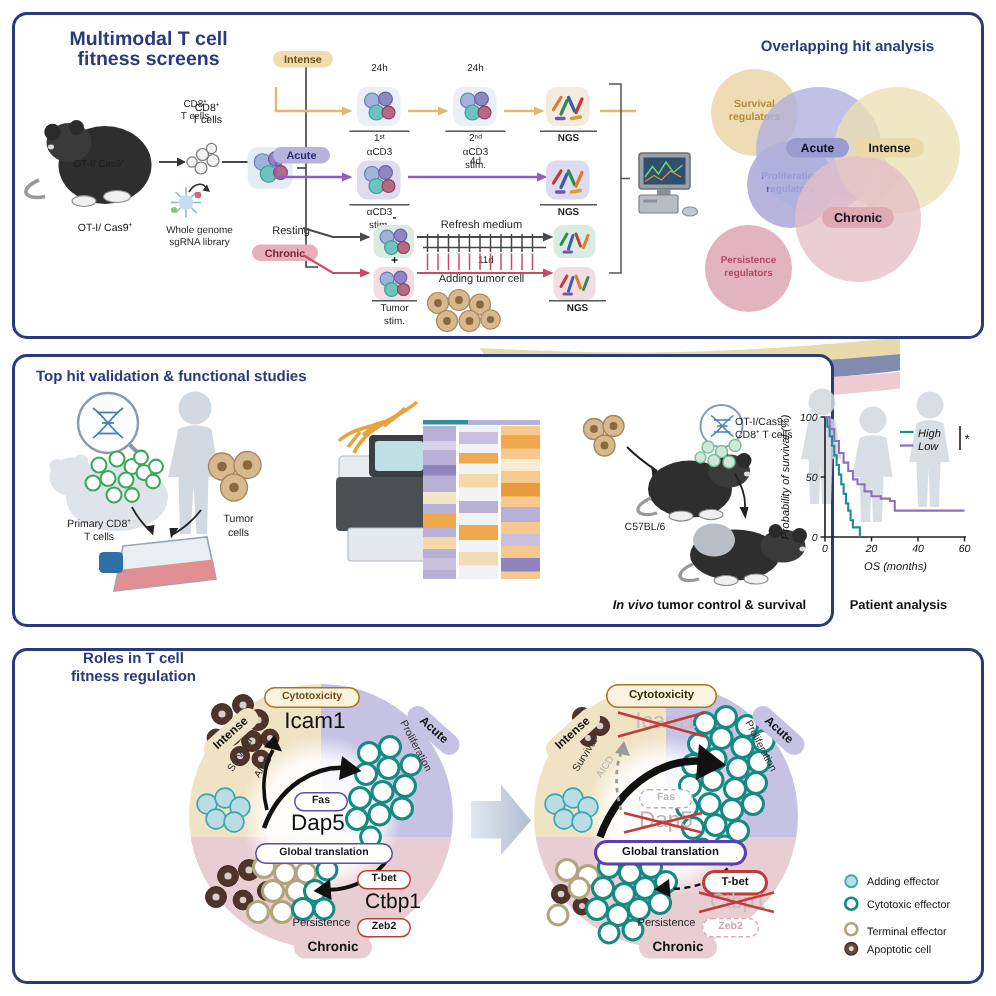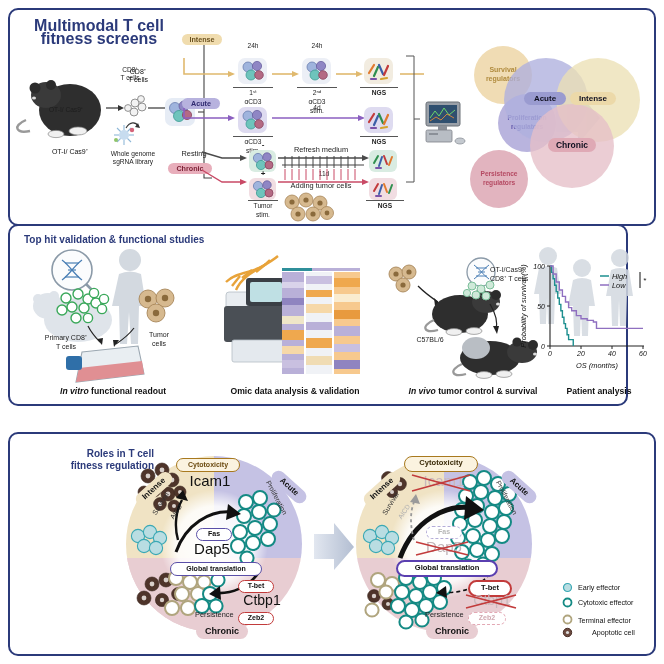--- a/index.html
+++ b/index.html
@@ -1,22 +1,22 @@
 <!DOCTYPE html>
 <html><head>
 <meta charset="utf-8">
 <style>
   html,body{margin:0;padding:0;background:#ffffff;}
   body{width:664px;height:664px;position:relative;overflow:hidden;
        font-family:"Liberation Sans",sans-serif;color:#222;}
   .panel{position:absolute;border:2px solid #2b3a7a;border-radius:10px;background:#fff;box-sizing:border-box;}
   #panel-top{left:8px;top:8px;width:648px;height:218px;}
-  #panel-mid{left:8px;top:224px;width:620px;height:182px;}
+  #panel-mid{left:8px;top:236px;width:548px;height:182px;}
   #panel-bot{left:8px;top:432px;width:648px;height:224px;}
-  .ptitle{position:absolute;color:#2b3a7a;font-weight:bold;font-size:16px;line-height:12.5px;}
+  .ptitle{position:absolute;color:#2b3a7a;font-weight:bold;font-size:13px;line-height:12.5px;}
   .lab{position:absolute;font-size:6.6px;line-height:7.6px;text-align:center;color:#1d1d1d;}
   .pill{position:absolute;border-radius:9px;font-size:7.2px;font-weight:bold;text-align:center;
         line-height:11px;height:11px;}
   .circ{position:absolute;border-radius:50%;}
   svg{display:block;overflow:visible;}
   .cap{position:absolute;font-size:8.6px;font-weight:bold;color:#111;text-align:center;}
   .cap i{font-style:italic;}
 </style>
 </head>
 <body>
@@ -27,20 +27,21 @@
   <path d="M285 248 C 400 254 480 258 600 248 L 600 259 C 480 272 400 268 290 262 Z" fill="#edc9cf" opacity="0.95"></path>
 
   <path d="M340 416 L 395 416 L 395 424 L 412 424 L 376 444 L 340 424 Z" fill="#e8d8a8" opacity="0.0"></path>
 </svg>
 
 <div class="panel" id="panel-top">
   <div class="ptitle" style="left:14px;top:10px;width:150px;text-align:center;">
     <span>Multimodal T cell</span><br>
     <span>fitness screens</span>
   </div>
+  <div class="ptitle" style="left:480px;top:16px;width:150px;text-align:center;font-size:10px;">Overlapping hit analysis</div>
 
   <svg style="position:absolute;left:8px;top:48px;width:160px;height:110px;">
     <ellipse cx="52" cy="52" rx="31" ry="26" fill="#2e2e2e"></ellipse>
     <ellipse cx="28" cy="37" rx="15" ry="13" fill="#3a3a3a"></ellipse>
     <circle cx="17" cy="30" r="5.5" fill="#2b2b2b"></circle>
     <circle cx="33" cy="27" r="5" fill="#2b2b2b"></circle>
     <ellipse cx="16" cy="40" rx="2" ry="1.6" fill="#ddd"></ellipse>
     <path d="M8 62 C -6 68 -2 76 12 73" stroke="#999" stroke-width="2.4" fill="none"></path>
     <ellipse cx="60" cy="73" rx="9" ry="4" fill="#f0f0f0" stroke="#888" stroke-width="0.7"></ellipse>
     <ellipse cx="38" cy="76" rx="8" ry="3.6" fill="#f0f0f0" stroke="#888" stroke-width="0.7"></ellipse>
@@ -249,21 +250,21 @@
         <line x1="24" y1="1" x2="24" y2="12"></line>
       <line x1="31" y1="1" x2="31" y2="12"></line>
         <line x1="38" y1="1" x2="38" y2="12"></line>
       <line x1="45" y1="1" x2="45" y2="12"></line>
         <line x1="52" y1="1" x2="52" y2="12"></line>
       <line x1="59" y1="1" x2="59" y2="12"></line>
         <line x1="66" y1="1" x2="66" y2="12"></line>
       <line x1="73" y1="1" x2="73" y2="12"></line>
     </g>
   </svg>
-  <div class="lab" style="left:256px;top:172px;width:110px;font-size:7.4px;">Adding tumor cells</div>
+  <div class="lab" style="left:256px;top:172px;width:110px;font-size:7.4px;">Adding tumor cell</div>
   <div style="position:absolute;left:238px;top:190px;width:30px;border-top:1px solid #555;"></div>
   <div class="lab" style="left:232px;top:192px;width:42px;">Tumor</div>
   <div class="lab" style="left:232px;top:201px;width:42px;">stim.</div>
 
   <svg style="position:absolute;left:268px;top:182px;width:70px;height:34px;">
     <g fill="#d6b98f" stroke="#a8875a" stroke-width="0.8">
       <circle cx="14" cy="10" r="7"></circle>
         <circle cx="28" cy="8" r="7"></circle>
         <circle cx="42" cy="11" r="7"></circle>
       <circle cx="20" cy="22" r="7"></circle>
@@ -557,32 +558,30 @@
           <line x1="84" x2="93" y1="41" y2="41" stroke="#8f6fc0" stroke-width="1.5"></line>
           <text x="96" y="44" font-size="7.4" fill="#111" font-family="Liberation Sans, sans-serif">Low</text>
           <line x1="124" x2="124" y1="28" y2="44" stroke="#111" stroke-width="1"></line>
           <text x="127" y="39" font-size="8" fill="#111" font-family="Liberation Sans, sans-serif">*</text>
         </g>
       <text id="km-xlabel" x="81" y="124" font-size="7.4" text-anchor="middle" fill="#111" font-family="Liberation Sans, sans-serif">OS (months)</text>
       <text id="km-ylabel" x="10" y="62" font-size="7.4" text-anchor="middle" fill="#111" transform="rotate(-90 10 62)" font-family="Liberation Sans, sans-serif">Probability of survival (%)</text>
     </svg>
   </div>
 
-  <div class="cap" style="left:8px;top:160px;width:190px;"><i>In vitro</i><span> functional readout</span></div>
-  <div class="cap" style="left:190px;top:160px;width:190px;"><span>Omic data analysis &amp; validation</span></div>
   <div class="cap" style="left:368px;top:160px;width:190px;"><i>In vivo</i><span> tumor control &amp; survival</span></div>
   <div class="cap" style="left:534px;top:160px;width:110px;"><span>Patient analysis</span></div>
 </div>
 
 <svg style="position:absolute;left:328px;top:418px;width:100px;height:58px;pointer-events:none;">
   <path d="M2 -14 L 34 -14 L 34 6 L 46 6 L 24 30 L 2 6 L 14 6 Z" fill="#e8d8a8" opacity="0"></path>
 </svg>
 
 <div class="panel" id="panel-bot">
-  <div class="ptitle" style="left:14px;top:14px;width:130px;text-align:right;font-size:10px;line-height:12px;">
+  <div class="ptitle" style="left:14px;top:0;width:130px;text-align:center;font-size:10px;line-height:12px;">
     <span>Roles in T cell</span><br>
     <span>fitness regulation</span>
   </div>
 
   <svg style="position:absolute;left:104px;top:14px;width:212px;height:200px;">
     <defs>
       <clipPath id="clipL">
           <circle cx="100" cy="96" r="88"></circle>
         </clipPath>
       <radialGradient id="coreL" cx="50%" cy="50%" r="50%">
@@ -851,39 +850,39 @@
   </svg>
   <div class="pill" style="left:458px;top:178px;width:36px;background:#fff;border:1.2px dashed #e3a8b4;color:#cfa8b0;font-size:7px;border-radius:8px;height:11px;line-height:10px;">Zeb2</div>
 
   <div id="bot-legend" style="position:absolute;left:552px;top:146px;width:94px;">
       <div style="display: flex; align-items: center; gap: 5px; height: 15px;">
         <span>
           <svg width="11" height="11">
             <circle cx="5.5" cy="5.5" r="4" fill="#b9dde2" stroke="#3aa8b4" stroke-width="1.2"></circle>
           </svg>
         </span>
-        <span style="font-size: 7.2px; color: rgb(17, 17, 17);">Early effector</span>
+        <span style="font-size: 7.2px; color: rgb(17, 17, 17);">Adding effector</span>
       </div>
       <div style="display: flex; align-items: center; gap: 5px; height: 15px;">
         <span>
           <svg width="11" height="11">
             <circle cx="5.5" cy="5.5" r="4" fill="#ffffff" stroke="#148a84" stroke-width="1.8"></circle>
           </svg>
         </span>
         <span style="font-size: 7.2px; color: rgb(17, 17, 17);">Cytotoxic effector</span>
       </div>
       <div style="display: flex; align-items: flex-end; gap: 5px; height: 15px;">
         <span>
           <svg width="11" height="11">
             <circle cx="5.5" cy="5.5" r="4" fill="#ffffff" stroke="#b0a57e" stroke-width="1.8"></circle>
           </svg>
         </span>
         <span style="font-size: 7.2px; color: rgb(17, 17, 17);">Terminal effector</span>
       </div>
-      <div style="display: flex; align-items: center; gap: 19px; height: 15px;">
+      <div style="display: flex; align-items: center; gap: 5px; height: 15px;">
         <span>
           <svg width="11" height="11">
             <circle cx="5.5" cy="5.5" r="4.2" fill="#6b4a3f" stroke="#4a2f27" stroke-width="1"></circle>
             <circle cx="5.5" cy="5.5" r="1.6" fill="#ddd"></circle>
           </svg>
         </span>
         <span style="font-size: 7.2px; color: rgb(17, 17, 17);">Apoptotic cell</span>
       </div>
     </div>
 </div>

